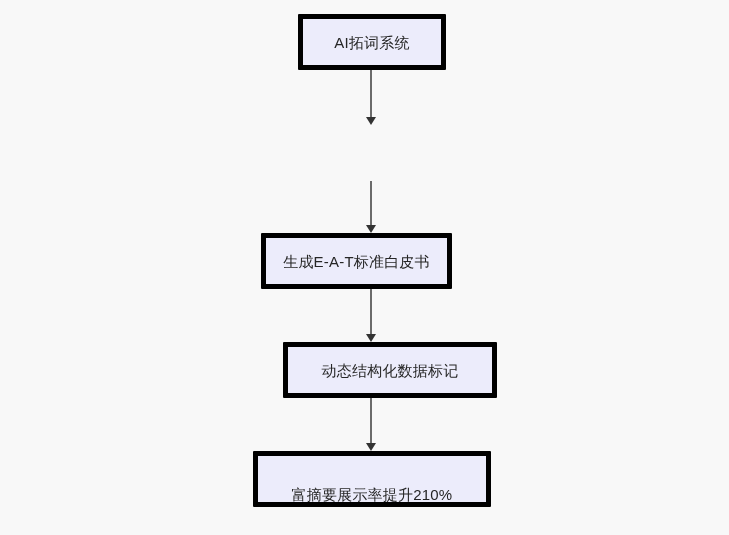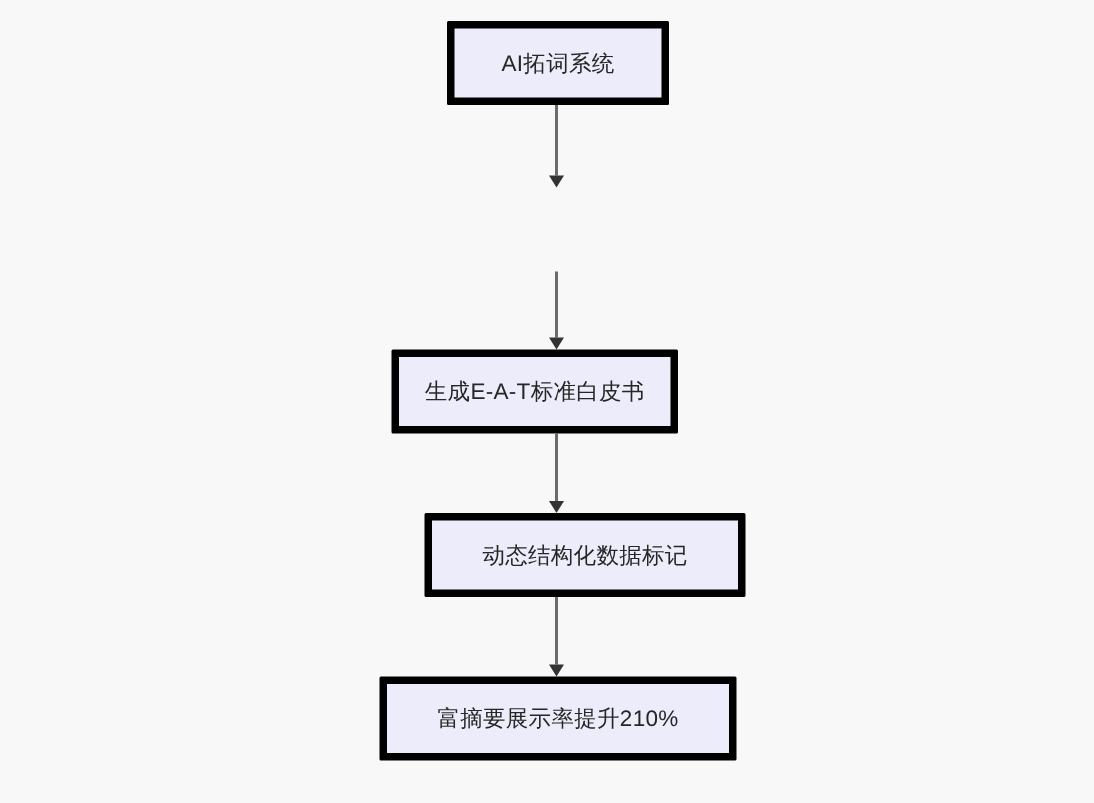--- a/index.html
+++ b/index.html
@@ -75,17 +75,17 @@
   <div class="edge" style="left:370px; top:289px; height:45px;"></div>
   <div class="arrowhead" style="left:365.5px; top:334px;"></div>
 
   <div class="node" style="left:265px; top:342px; width:214px; height:56px;margin-left:18px;">
     <span class="node-label">动态结构化数据标记</span>
   </div>
 
   <div class="edge" style="left:370px; top:398px; height:45px;"></div>
   <div class="arrowhead" style="left:365.5px; top:443px;"></div>
 
-  <div class="node" style="left:253px; top:451px; width:238px; height:56px;">
+  <div class="node" style="left:253px; top:451px; width:238px; height:56px;align-items:flex-end;">
     <span class="node-label">富摘要展示率提升210%</span>
   </div>
 
 </div>
 
 </body></html>

